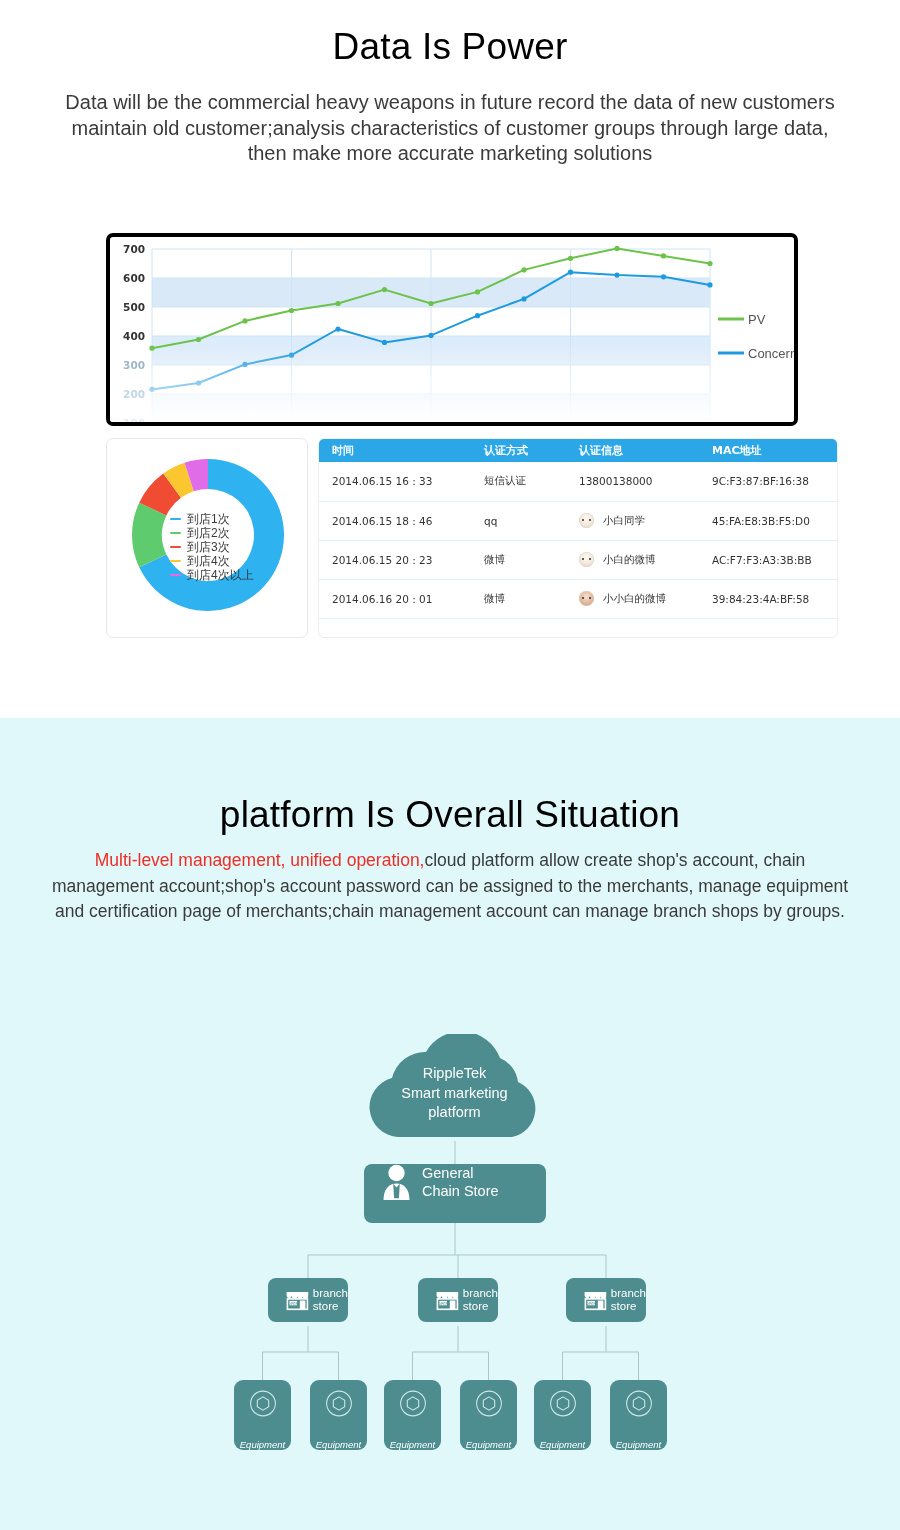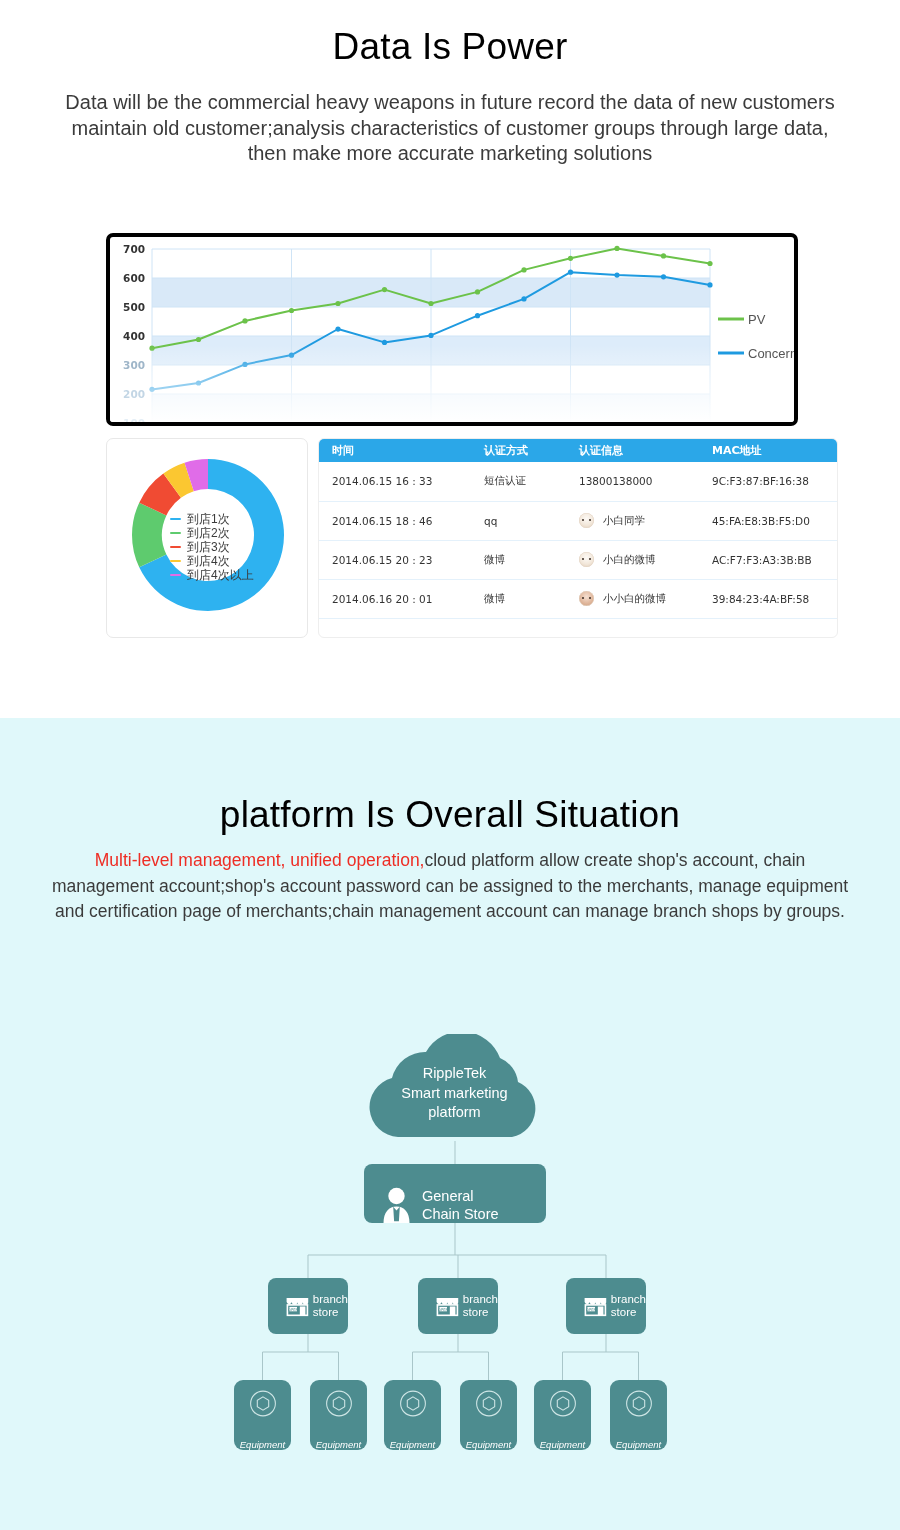--- a/index.html
+++ b/index.html
@@ -116,26 +116,26 @@
     background:transparent;
   }
   #cloud-svg { position:absolute; left:0; top:0; }
   #cloud-label {
     position:absolute; left:0; top:30px; width:205px; text-align:center;
     font-size:14.5px; line-height:19.5px; color:#fff;
   }
 
   #node-general {
     left:364px; top:1164px; width:182px; height:59px;
-    border-radius:8px; display:flex; align-items:flex-end; gap:9px; padding-left:16px;
+    border-radius:8px; display:flex; align-items:flex-start; gap:9px; padding-left:16px;
   }
   #general-label { font-size:14.5px; line-height:18px; color:#fff; }
 
   .branch-node {
-    position:absolute; top:1278px; width:80px; height:56px;
+    position:absolute; top:1278px; width:80px; height:44px;
     border-radius:8px; display:flex; align-items:center; gap:3px; padding-left:17px;
   }
   .branch-label { font-size:11.5px; line-height:13.5px; color:#fff; }
 
   .equip-node {
     position:absolute; top:1380px; width:57px; height:70px;
     border-radius:9px; display:flex; flex-direction:column;
     align-items:center; justify-content:flex-start; padding-top:7px;
   }
   .equip-label { font-size:9.5px; color:#fff; margin-top:19px;font-style:italic; }

